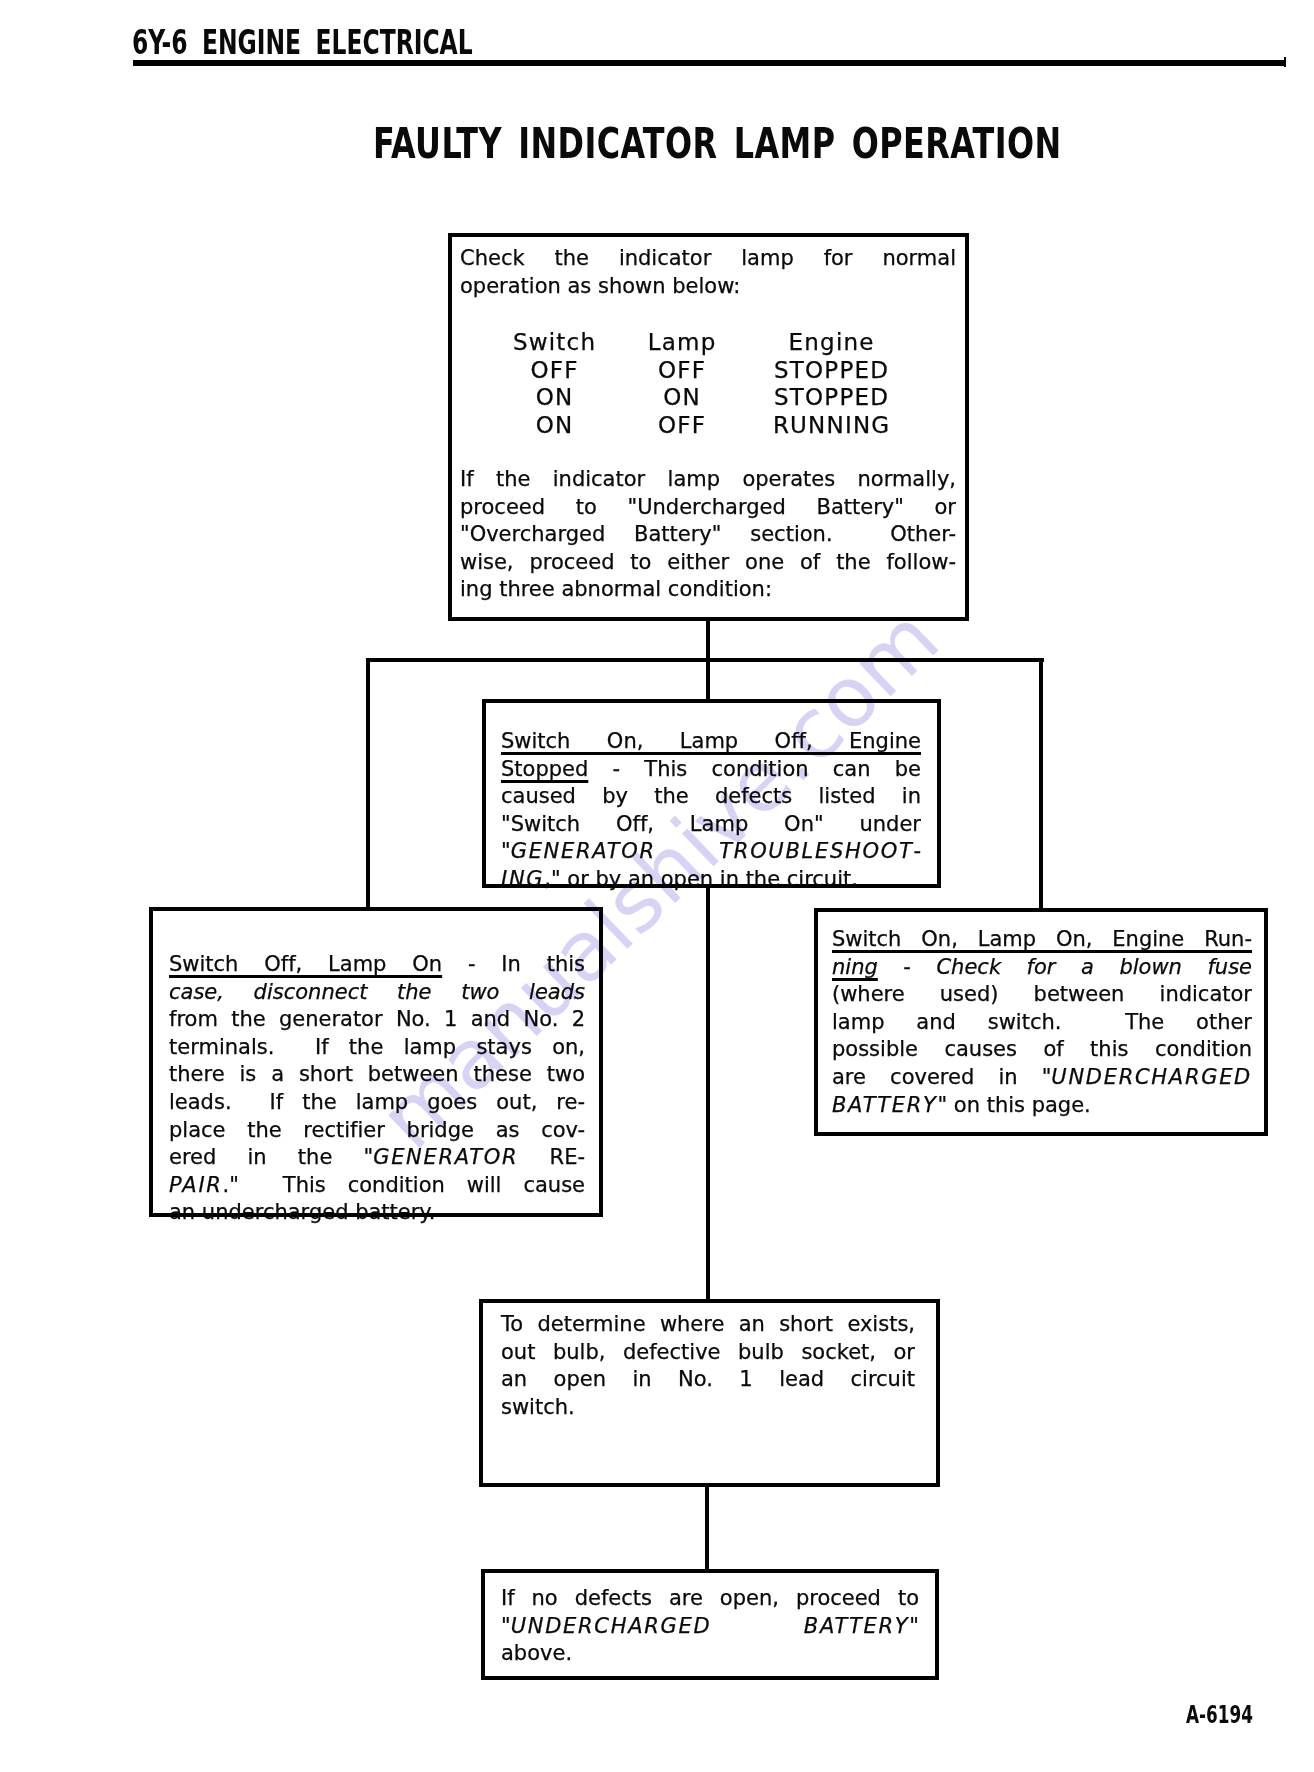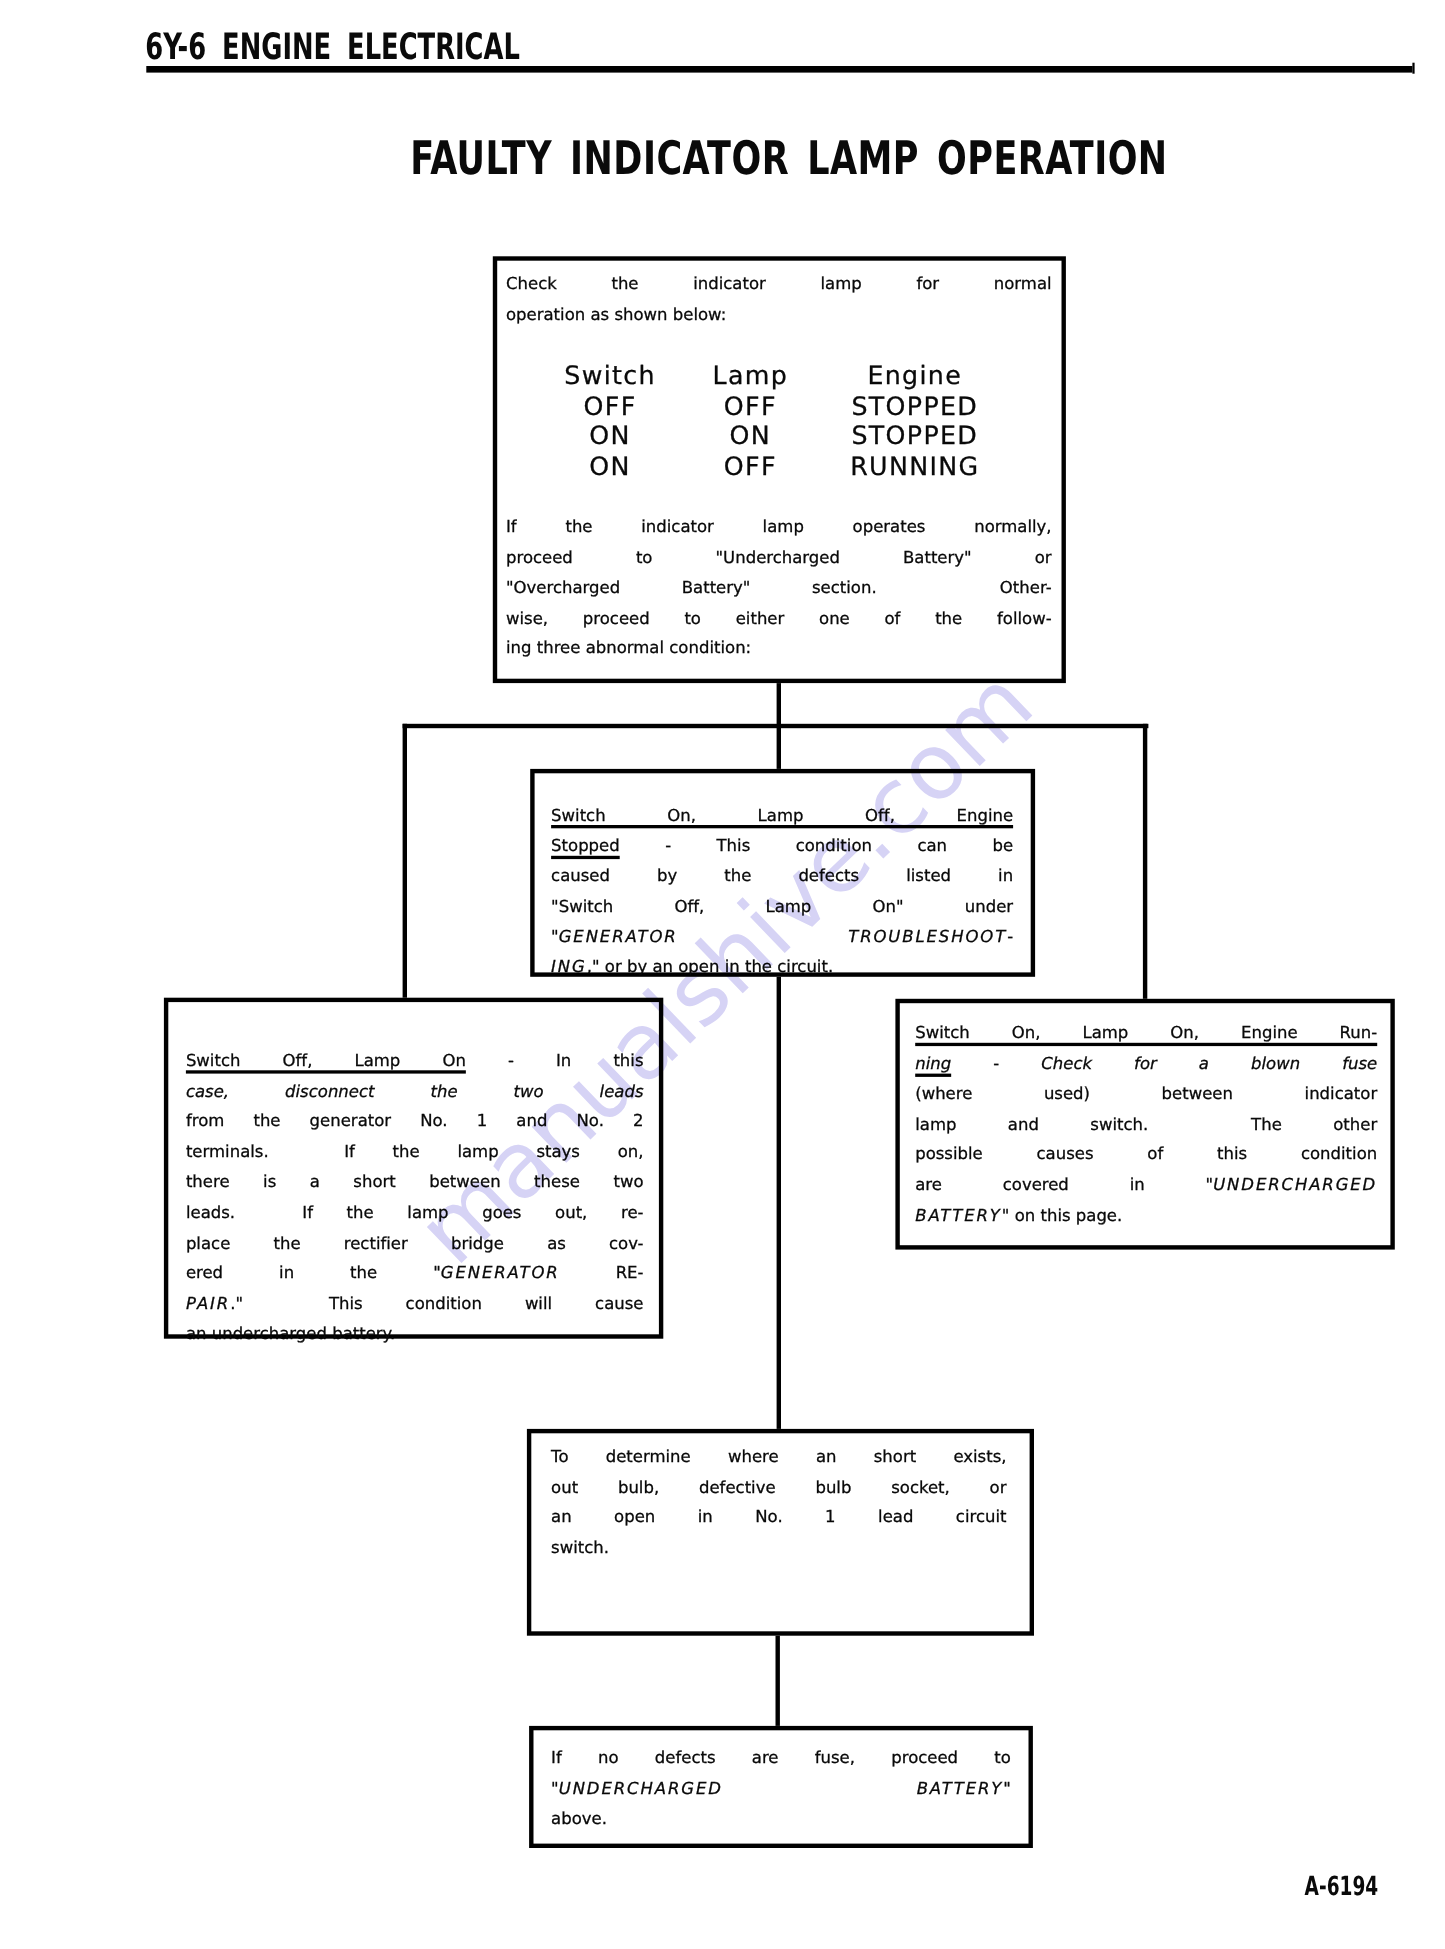--- a/index.html
+++ b/index.html
@@ -23,21 +23,21 @@
          letter-spacing:0.5px;word-spacing:5.8px;z-index:4;}
   #code{position:absolute;left:1186px;top:1701px;transform-origin:0 50%;transform:scaleX(0.78);
         font-family:"DejaVu Sans Condensed","DejaVu Sans",sans-serif;
         font-weight:700;font-size:24px;z-index:4;white-space:pre;}
 
   
   .ln{position:absolute;background:#000;z-index:1;}
 
   
   .box{position:absolute;border:4px solid #000;background:#fff;box-sizing:border-box;z-index:2;}
-  .bx{position:absolute;z-index:3;font-size:15px;line-height:27.6px;-webkit-text-stroke:0.25px #000;font-variant-ligatures:none;font-feature-settings:"liga" 0,"clig" 0;}
+  .bx{position:absolute;z-index:3;font-size:21px;line-height:27.6px;-webkit-text-stroke:0.25px #000;font-variant-ligatures:none;font-feature-settings:"liga" 0,"clig" 0;}
   .jl{text-align:justify;text-align-last:justify;white-space:pre-wrap;}
   .jl.nl{text-align-last:left;}
   u{text-decoration:underline;text-decoration-thickness:2.5px;text-underline-offset:4px;text-decoration-skip-ink:none;}
   em{font-style:italic;}
   .caps{letter-spacing:1.7px;font-style:italic;}
 
   
   .tbl{position:absolute;z-index:3;font-size:23px;line-height:27.6px;-webkit-text-stroke:0.25px #000;}
   .tbl .row{position:relative;height:27.6px;}
   .tbl .c1,.tbl .c2,.tbl .c3{position:absolute;text-align:center;top:0;letter-spacing:1.2px;text-indent:1.2px;}
@@ -136,19 +136,19 @@
   <div class="box" style="left:479px;top:1299px;width:461px;height:188px;"></div>
   <div class="bx" style="left:501px;top:1311px;width:414px;">
       <div class="jl">To determine where an short exists,</div>
       <div class="jl">out bulb, defective bulb socket, or</div>
       <div class="jl">an open in No. 1 lead circuit</div>
       <div class="jl nl">switch.</div>
     </div>
 
   <div class="box" style="left:481px;top:1569px;width:458px;height:111px;"></div>
   <div class="bx" style="left:501px;top:1585px;width:418px;">
-      <div class="jl">If no defects are fuse, proceed to</div>
+      <div class="jl">If no defects are open, proceed to</div>
       <div class="jl">"<span class="caps">UNDERCHARGED</span> <span class="caps">BATTERY</span>"</div>
       <div class="jl nl">above.</div>
     </div>
 
   <div id="code">A-6194</div>
 </div>
 
 </body></html>

